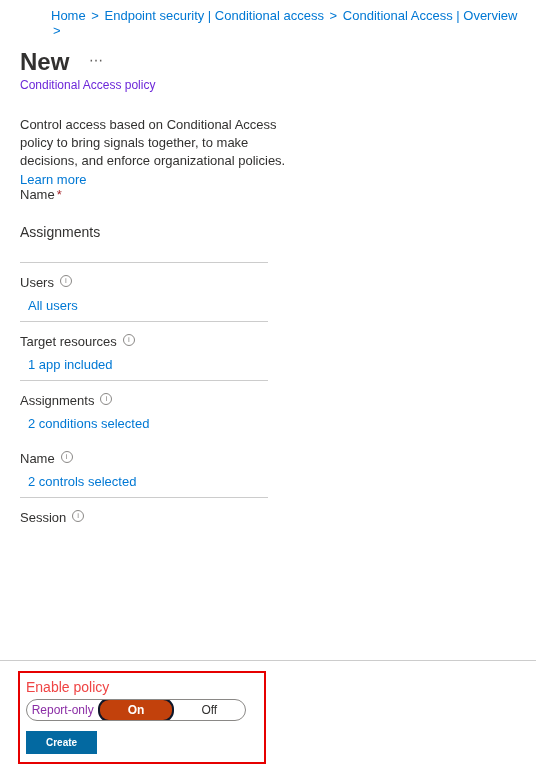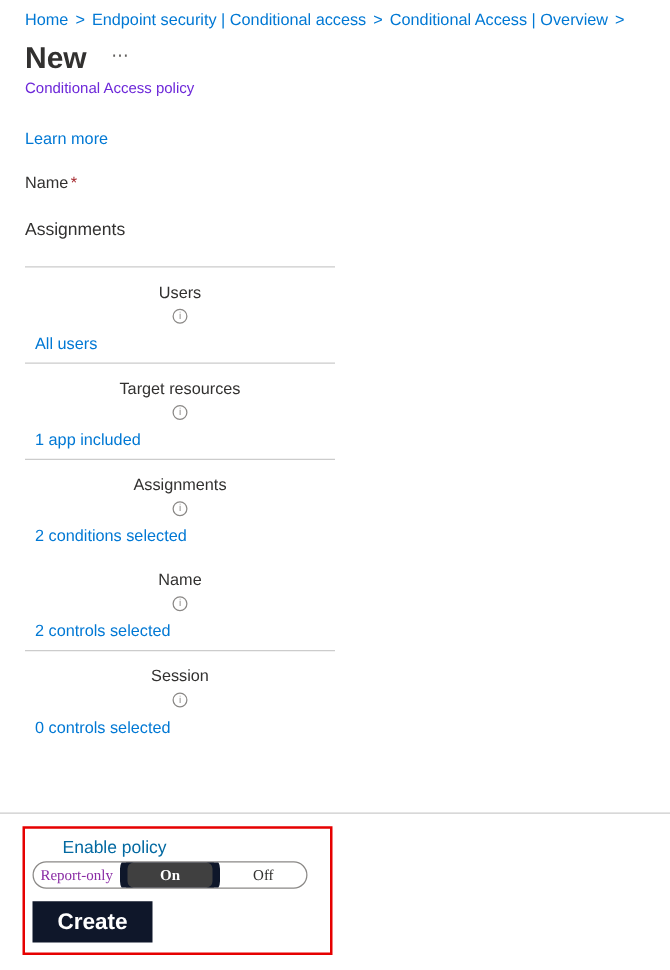--- a/index.html
+++ b/index.html
@@ -13,20 +13,21 @@
       color: #323130;
       width: 536px;
       height: 776px;
       background: #fff;
       position: relative;
       overflow: hidden;
     }
     .breadcrumb {
       padding: 8px 16px 4px 20px;
       font-size: 13px;
+      margin-left: 31px;
     }
     .breadcrumb a {
       color: #0078d4;
       text-decoration: none;
       cursor: pointer;
     }
     .breadcrumb .sep {
       color: #0078d4;
       padding: 0 2px;
       display: inline-block;
@@ -66,21 +67,20 @@
       display: block;
       color: #0078d4;
       text-decoration: none;
       font-size: 13px;
       margin-top: 2px;
       cursor: pointer;
     }
     .field-label {
       font-size: 13px;
       color: #323130;
-      margin-top: 20px;
       margin-bottom: 4px;
     }
     .required {
       color: #a4262c;
       padding-left: 2px;
     }
     .name-input-wrap {
       position: relative;
       width: 280px;
     }
@@ -116,23 +116,21 @@
       padding-bottom: 8px;
       border-bottom: 1px solid #ccc;
     }
     .item-row.last {
       border-bottom: none;
     }
     .item-label {
       font-size: 13px;
       color: #323130;
       display: flex;
-      align-items: center;
       gap: 6px;
-      flex-direction: column;
     }
     .info-icon {
       display: inline-flex;
       align-items: center;
       justify-content: center;
       width: 12px;
       height: 12px;
       border: 1px solid #8a8886;
       border-radius: 50%;
       font-size: 8px;
@@ -158,60 +156,58 @@
       border-top: 1px solid #ccc;
       padding: 10px 18px 12px 18px;
     }
     .highlight-box {
       border: 2px solid #e60000;
       padding: 6px 6px 8px 6px;
       width: 248px;
     }
     .enable-label {
       font-size: 14px;
-      color: #0369a1;
+      color: #ef4444;
       margin-bottom: 4px;
-      margin-left: 24px;
     }
     .toggle-group {
       display: flex;
       border: 1px solid #8a8886;
       border-radius: 12px;
       width: 220px;
       height: 22px;
       overflow: hidden;
       align-items: center;
       margin-bottom: 10px;
-      font-family: Liberation Serif, serif;
     }
     .toggle-opt {
       flex: 1;
       text-align: center;
       font-size: 12px;
       line-height: 20px;
       cursor: pointer;
       color: #323130;
     }
     .toggle-opt.report {
       color: #8a2da5;
     }
     .toggle-opt.active {
-      background: #404040;
+      background: #c2410c;
       color: #fff;
       border-radius: 11px;
       margin: 0;
       font-weight: 600;
-      border: 6px solid #0f172a;
+      border: 2px solid #0f172a;
     }
     .create-btn {
-      background: #0f172a;
+      background: #0369a1;
       color: #fff;
       border: none;
       padding: 6px 20px;
-      font-size: 18px;
+      font-size: 10px;
       font-family: inherit;
       cursor: pointer;
       font-weight: 600;
     }
   </style>
 </head>
 <body>
 
 <nav class="breadcrumb">
   <a>Home</a>
@@ -222,20 +218,21 @@
   <span class="sep">&gt;</span>
 </nav>
 
 <div class="header">
   <h1>New</h1>
   <span class="ellipsis">⋯</span>
 </div>
 <div class="subtitle">Conditional Access policy</div>
 
 <div class="content">
+  <p class="desc">Control access based on Conditional Access policy to bring signals together, to make decisions, and enforce organizational policies.</p>
   <a class="learn-more">Learn more</a>
 
   <div class="field-label">
     <span>Name</span><span class="required">*</span>
   </div>
 
   <div class="section-title">Assignments</div>
 
   <div class="item-row">
     <div class="item-label">
@@ -268,21 +265,20 @@
       <span class="info-icon">i</span>
     </div>
     <a class="item-link">2 controls selected</a>
   </div>
 
   <div class="item-row last">
     <div class="item-label">
       <span>Session</span>
       <span class="info-icon">i</span>
     </div>
-    <a class="item-link">0 controls selected</a>
   </div>
 </div>
 
 <div class="footer">
   <div class="highlight-box">
     <div class="enable-label">Enable policy</div>
     <div class="toggle-group">
       <div class="toggle-opt report">Report-only</div>
       <div class="toggle-opt active">On</div>
       <div class="toggle-opt">Off</div>

